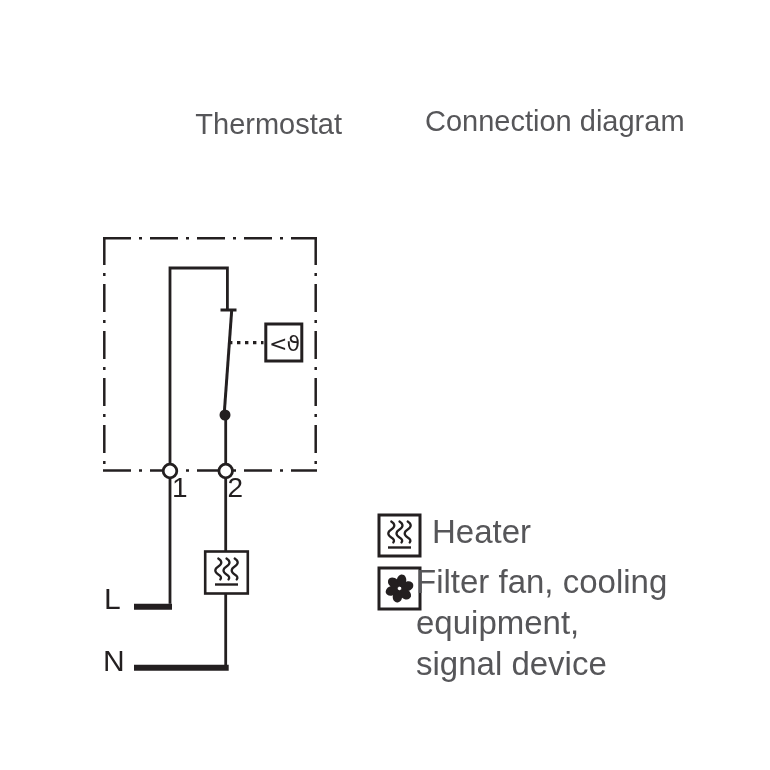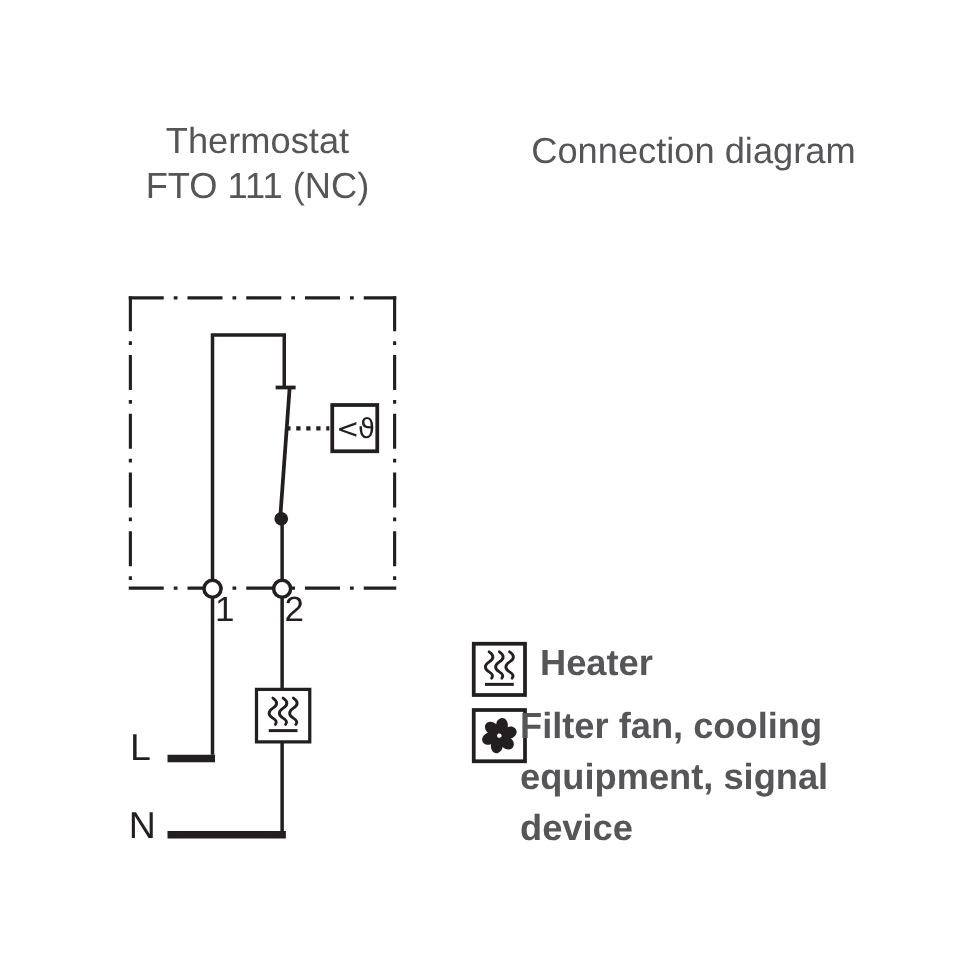--- a/index.html
+++ b/index.html
@@ -5,26 +5,26 @@
   :root{
     --line:#231f20;
     --text:#565659;
     --background:#ffffff;
   }
   *{margin:0;padding:0;box-sizing:border-box;}
   html,body{width:770px;height:770px;background:var(--background);}
   body{position:relative;overflow:hidden;font-family:"Liberation Sans",sans-serif;}
   .abs{position:absolute;}
   .title{font-size:29px;color:var(--text);}
-  .title-left{left:70px;top:95px;width:272px;text-align:center;line-height:36px;}
+  .title-left{left:70px;top:106px;width:272px;text-align:right;line-height:36px;}
   .title-right{left:380px;top:107px;line-height:29px;white-space:nowrap;margin-left:45px;}
   .term-label{font-size:28px;line-height:28px;color:var(--line);}
   .wire-label{font-size:30px;line-height:30px;color:var(--line);}
   .thermo-symbol{left:266px;top:325px;width:36px;height:36px;display:flex;align-items:center;justify-content:center;font-family:"DejaVu Sans",sans-serif;font-size:22px;color:var(--line);letter-spacing:-1px;}
-  .legend-label{font-size:29px;color:var(--text);line-height:41px;font-weight:bold;}
+  .legend-label{font-size:33px;color:var(--text);line-height:41px;}
   .legend-label-1{left:432px;top:511px;white-space:nowrap;}
   .legend-label-2{left:416px;top:561px;width:252px;}
   svg{position:absolute;left:0;top:0;}
   svg *{vector-effect:none;}
 </style>
 </head>
 <body>
 
 <svg width="770" height="770" viewBox="0 0 770 770">
   <defs>
@@ -87,21 +87,20 @@
       <use href="#fan-petal" transform="rotate(120)"></use>
       <use href="#fan-petal" transform="rotate(180)"></use>
       <use href="#fan-petal" transform="rotate(240)"></use>
       <use href="#fan-petal" transform="rotate(300)"></use>
     </g>
   </g>
 </svg>
 
 <div class="abs title title-left">
   <div>Thermostat</div>
-  <div>FTO 111 (NC)</div>
 </div>
 
 <div class="abs title title-right">Connection diagram</div>
 
 <div class="abs thermo-symbol" style="left:266px;top:325px;">&lt;ϑ</div>
 
 <div class="abs term-label" style="left:172px;top:474px;">1</div>
 <div class="abs term-label" style="left:227.5px;top:474px;">2</div>
 
 <div class="abs wire-label" style="left:104px;top:584px;">L</div>

